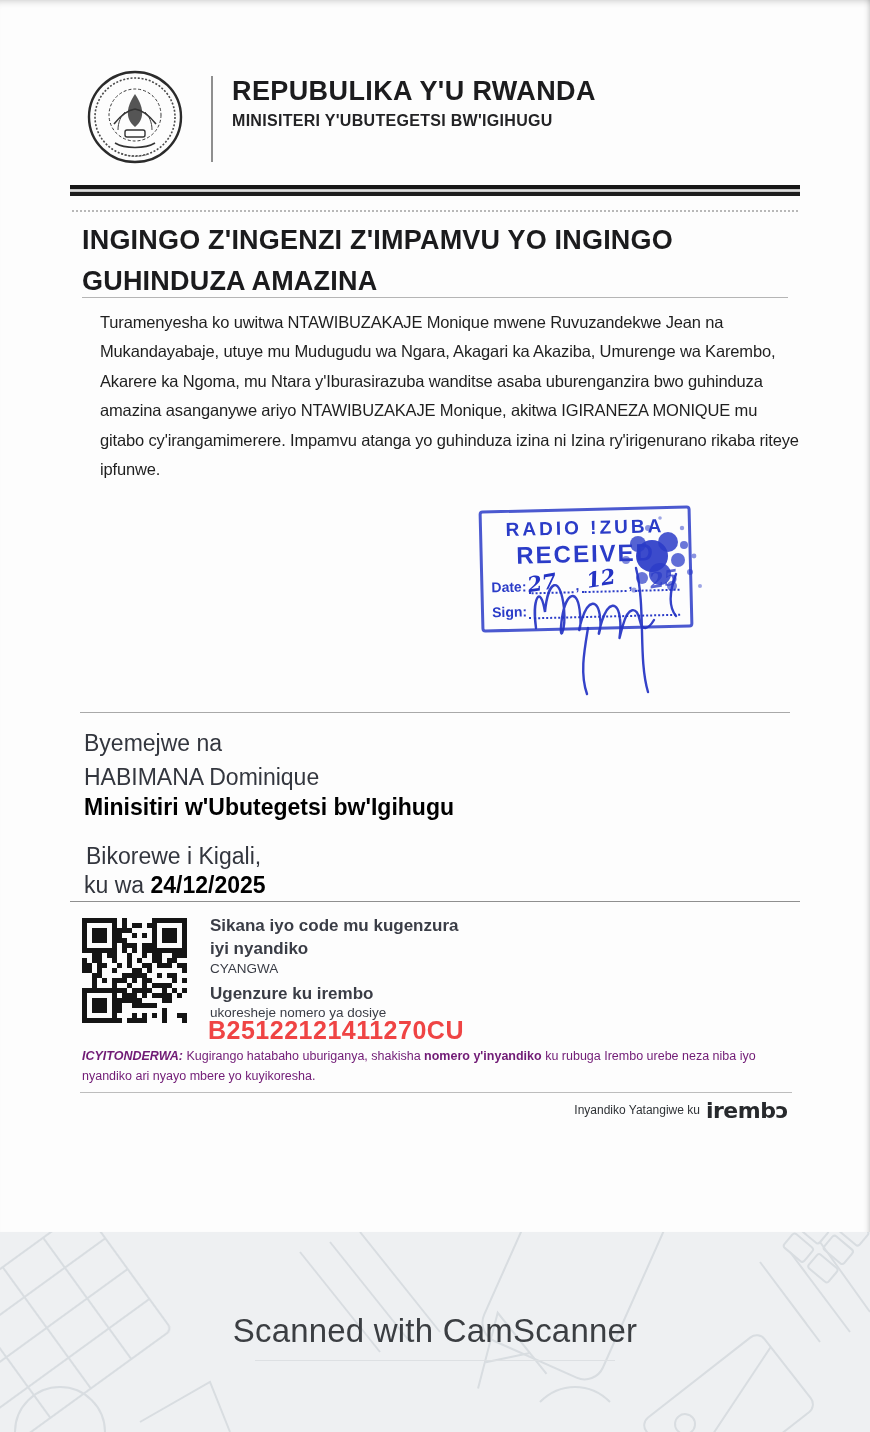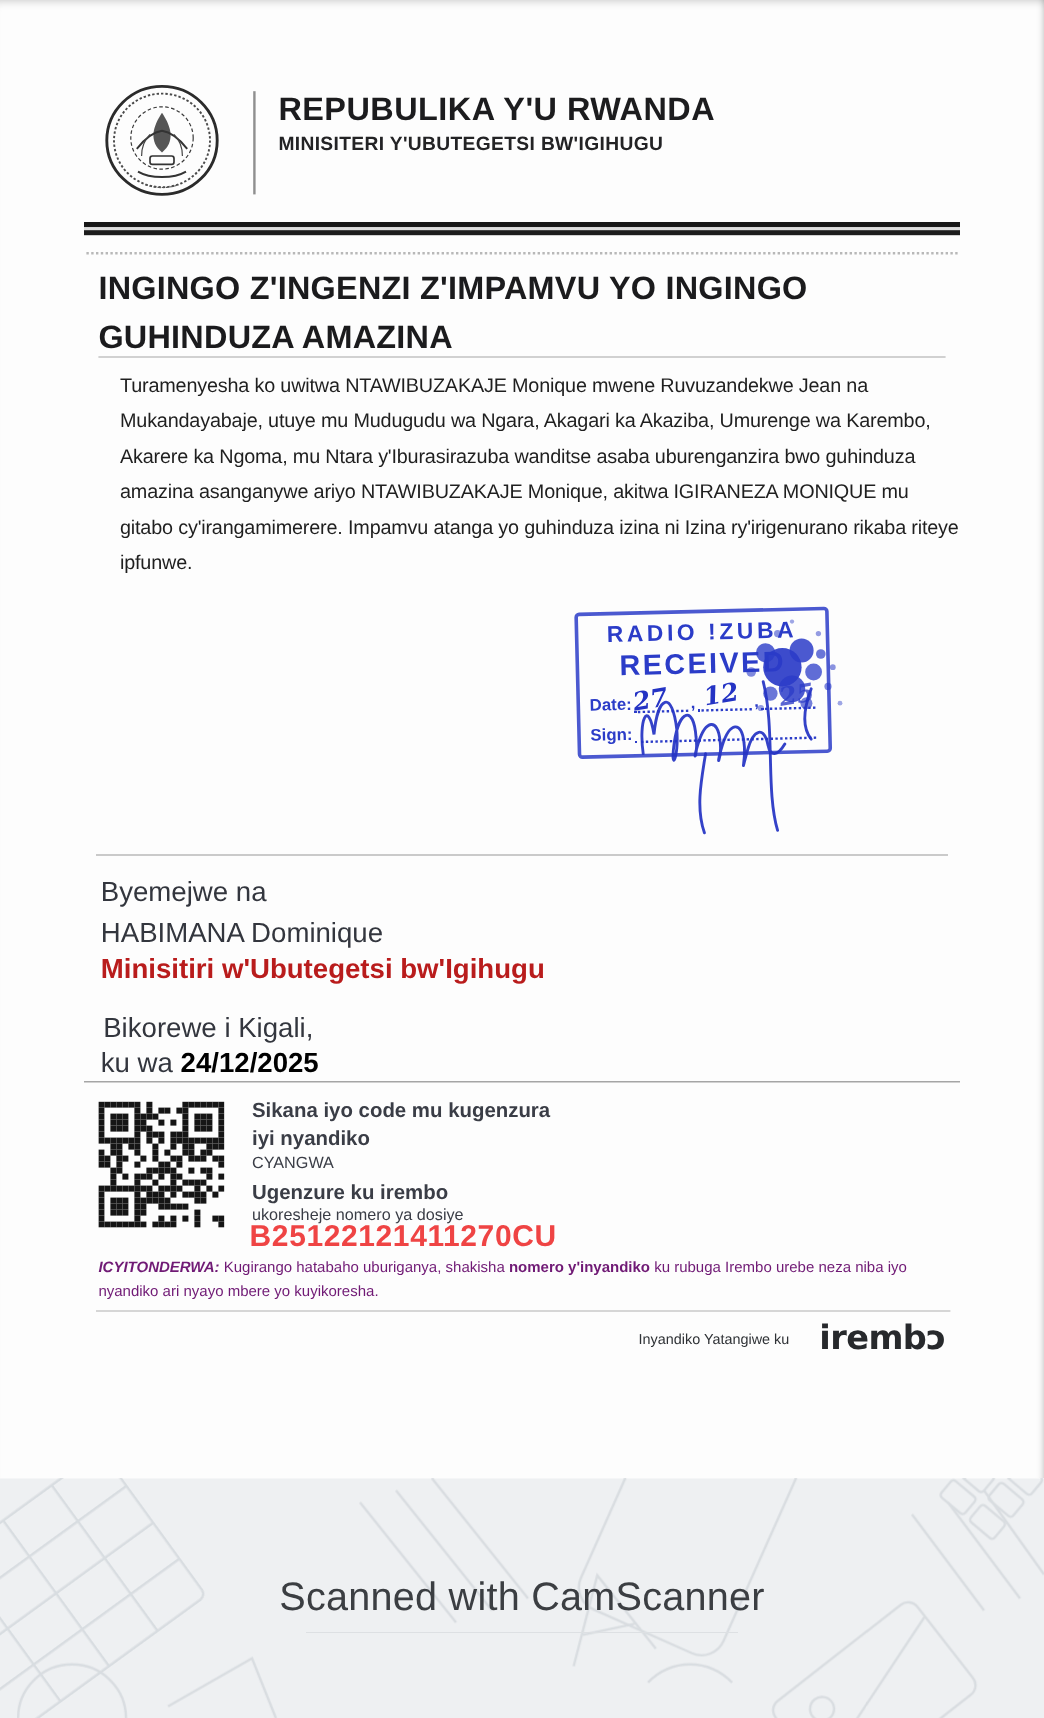--- a/index.html
+++ b/index.html
@@ -39,40 +39,40 @@
   .leader{flex:1;border-bottom:2px dotted #2b3cc8;height:12px;margin:0 2px;}
   .hw{position:absolute;font-family:"DejaVu Serif",serif;font-style:italic;font-weight:bold;
       color:#2433c4;font-size:21px;transform:rotate(-8deg);}
   .sig-svg{left:440px;top:532px;width:300px;height:165px;overflow:visible;pointer-events:none;}
   .blob-svg{left:590px;top:498px;width:130px;height:130px;overflow:visible;pointer-events:none;}
 
   
   .appr{font-size:23px;color:#33363e;}
   .a1{left:84px;top:730px;}
   .a2{left:84px;top:764px;}
-  .a3{left:84px;top:794px;font-weight:bold;color:#b91c1c;}
+  .a3{left:84px;top:794px;font-weight:bold;color:#000000;}
   .a4{left:86px;top:843px;}
   .a5{left:84px;top:872px;}
   .a5 b{color:#000000;}
 
   
   .qr{left:82px;top:918px;width:105px;height:105px;}
   .v{left:210px;color:#3a3d46;}
   .vb{font-weight:bold;font-size:17px;}
   .vr{font-size:13.5px;}
   .v1{top:916px;} .v2{top:939px;} .v3{top:961px;} .v4{top:984px;} .v5{top:1005px;}
   .ref{left:208px;top:1016px;font-size:25px;font-weight:bold;color:#ef4444;letter-spacing:.5px;}
 
   .notice{left:82px;top:1046px;width:708px;font-size:12.5px;line-height:20px;color:#701a75;}
   .notice .lab{font-weight:bold;font-style:italic;}
   .notice .nb{font-weight:bold;}
 
   .issued{left:82px;top:1098px;width:706px;text-align:right;color:#2f3236;font-size:12px;}
-  .issued .logo{font-size:28px;font-weight:600;letter-spacing:-.5px;color:#27292c;
-                font-family:"DejaVu Sans",sans-serif;vertical-align:-4px;margin-left:25px;}
+  .issued .logo{font-size:22px;font-weight:600;letter-spacing:-.5px;color:#27292c;
+                font-family:"DejaVu Sans",sans-serif;vertical-align:-4px;margin-left:6px;}
 
   
   .scanbar{position:absolute;left:0;top:1232px;width:870px;height:217px;background:#eef0f2;overflow:hidden;}
   .scantext{position:absolute;left:0;top:80px;width:870px;text-align:center;
             font-size:33px;color:#3b3e42;letter-spacing:.2px;}
   .scanline{position:absolute;left:255px;top:128px;width:360px;border-top:1px solid #dde0e3;}
   .doodles{position:absolute;left:0;top:0;width:870px;height:200px;}
 </style>
 </head>
 <body>

